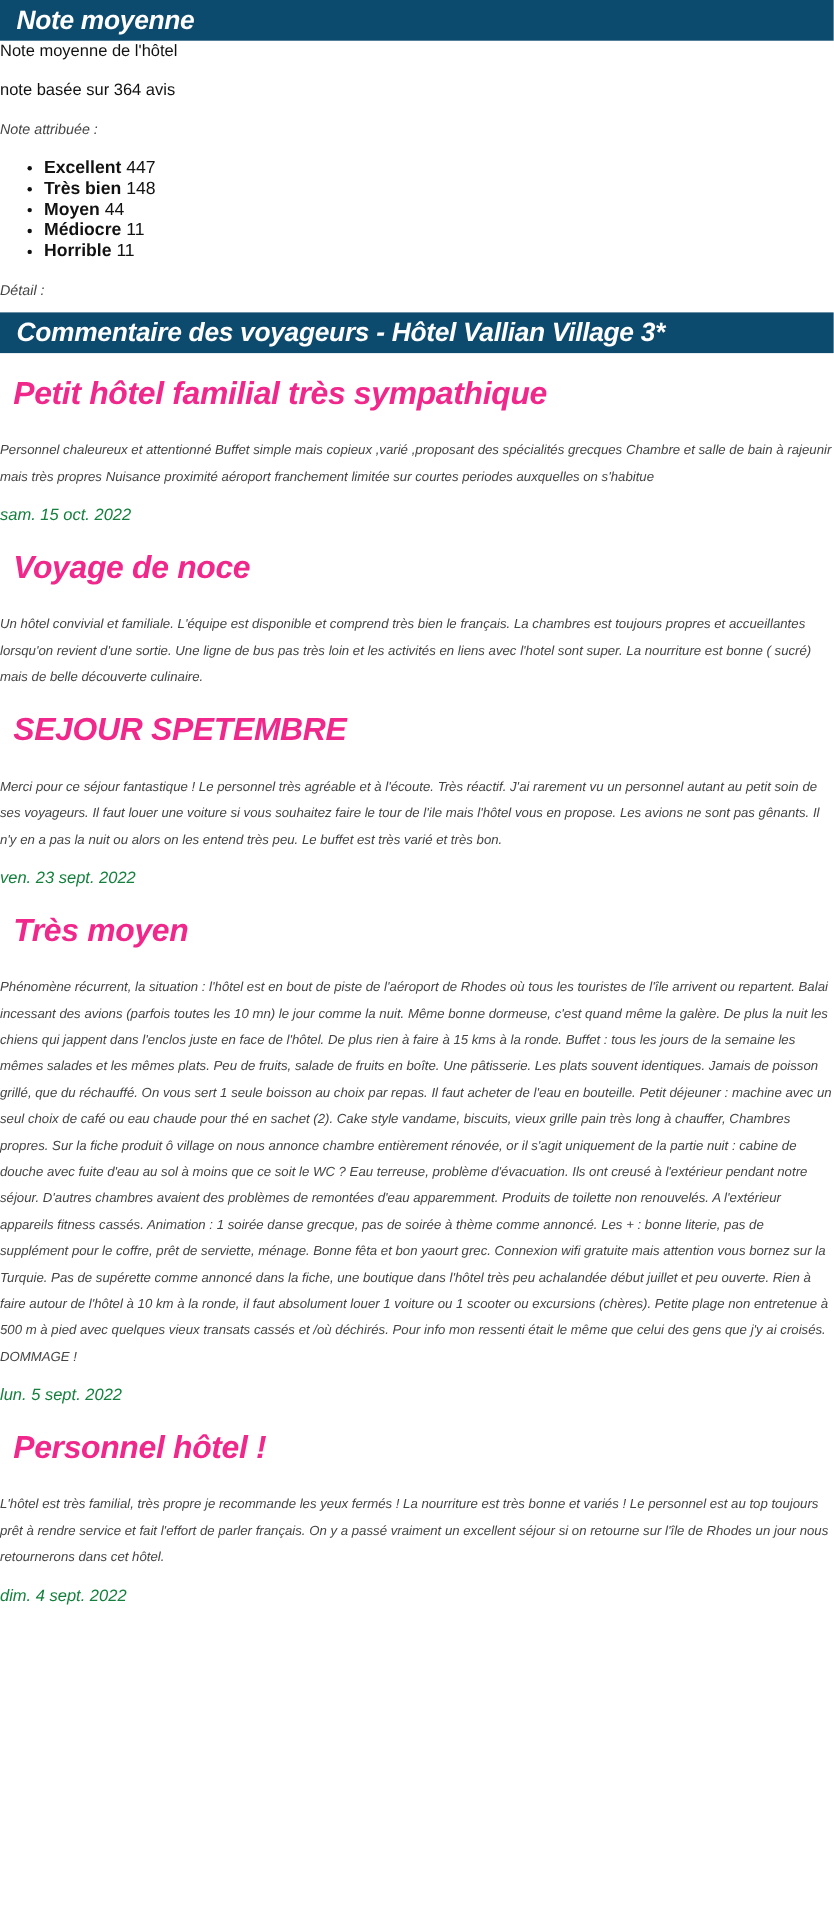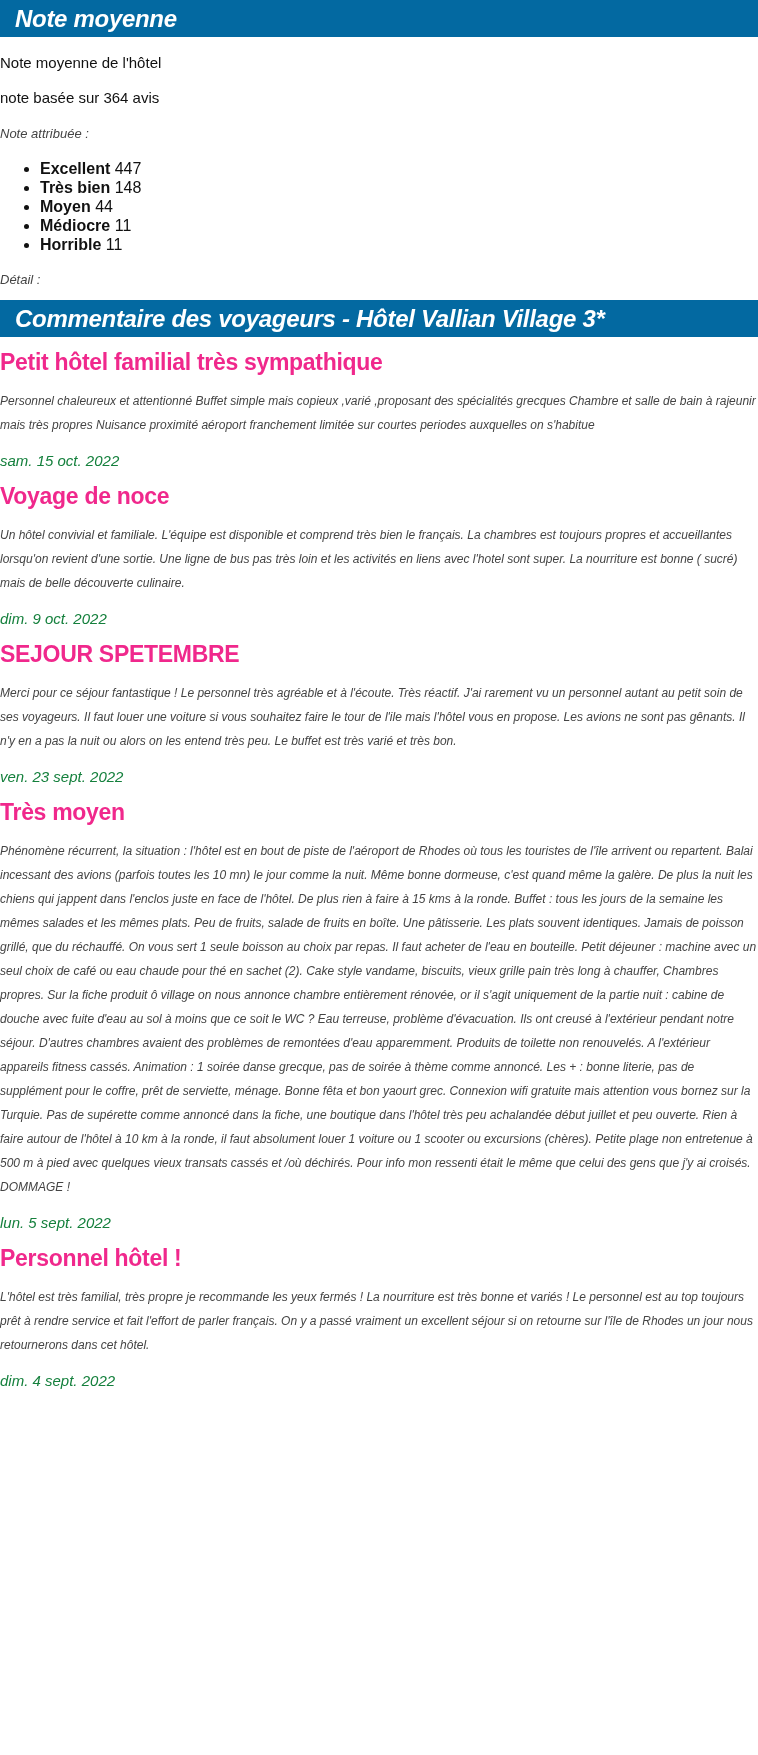--- a/index.html
+++ b/index.html
@@ -3,48 +3,49 @@
   <meta charset="utf-8">
   <style>
     html, body { margin: 0; padding: 0; background: #ffffff; }
     body {
       width: 758px;
       font-family: "Liberation Sans", "DejaVu Sans", sans-serif;
       color: #111111;
       font-size: 15px;
     }
     .band {
-      background: #0369a1;
+      background: #0c4a6e;
       color: #ffffff;
       font-style: italic;
       font-weight: bold;
       font-size: 24px;
       height: 37px;
       line-height: 37px;
       padding-left: 15px;
       margin: 0;
       letter-spacing: -0.3px;
     }
     .band.second { margin-top: 10px; }
     p.plain { margin: 0; line-height: 20px; }
-    .p1 { padding-top: 16px; }
+    .p1 { }
     .p2 { padding-top: 15px; }
     .label-it { font-style: italic; color: #444444; font-size: 13px; margin: 0; padding-top: 16px; line-height: 20px; }
     ul.ratings { margin: 15px 0 0 0; padding-left: 40px; list-style: disc; }
     ul.ratings li { line-height: 19px; font-size: 16px; }
     ul.ratings li b { font-weight: bold; }
     ul.details { margin: 10px 0 0 0; padding-left: 40px; list-style: disc; }
     ul.details li { line-height: 19px; padding: 6px 0; font-size: 15px; }
     .review { }
     .review h3 {
-      margin: 0;
+      margin: 12px;
       padding-top: 10px;
       color: #f0288c;
+      font-style: italic;
       font-weight: bold;
-      font-size: 23px;
+      font-size: 29px;
       line-height: 30px;
       letter-spacing: -0.3px;
     }
     .review .text {
       margin: 0;
       padding-top: 12px;
       font-style: italic;
       color: #444444;
       font-size: 12px;
       line-height: 24px;
@@ -82,21 +83,20 @@
 
   <article class="review">
     <h3>Petit hôtel familial très sympathique</h3>
     <p class="text">Personnel chaleureux et attentionné Buffet simple mais copieux ,varié ,proposant des spécialités grecques Chambre et salle de bain à rajeunir mais très propres Nuisance proximité aéroport franchement limitée sur courtes periodes auxquelles on s'habitue</p>
     <p class="date">sam. 15 oct. 2022</p>
   </article>
 
   <article class="review">
     <h3>Voyage de noce</h3>
     <p class="text">Un hôtel convivial et familiale. L'équipe est disponible et comprend très bien le français. La chambres est toujours propres et accueillantes lorsqu'on revient d'une sortie. Une ligne de bus pas très loin et les activités en liens avec l'hotel sont super. La nourriture est bonne ( sucré) mais de belle découverte culinaire.</p>
-    <p class="date">dim. 9 oct. 2022</p>
   </article>
 
   <article class="review">
     <h3>SEJOUR SPETEMBRE</h3>
     <p class="text">Merci pour ce séjour fantastique ! Le personnel très agréable et à l'écoute. Très réactif. J'ai rarement vu un personnel autant au petit soin de ses voyageurs. Il faut louer une voiture si vous souhaitez faire le tour de l'ile mais l'hôtel vous en propose. Les avions ne sont pas gênants. Il n'y en a pas la nuit ou alors on les entend très peu. Le buffet est très varié et très bon.</p>
     <p class="date">ven. 23 sept. 2022</p>
   </article>
 
   <article class="review">
     <h3>Très moyen</h3>

